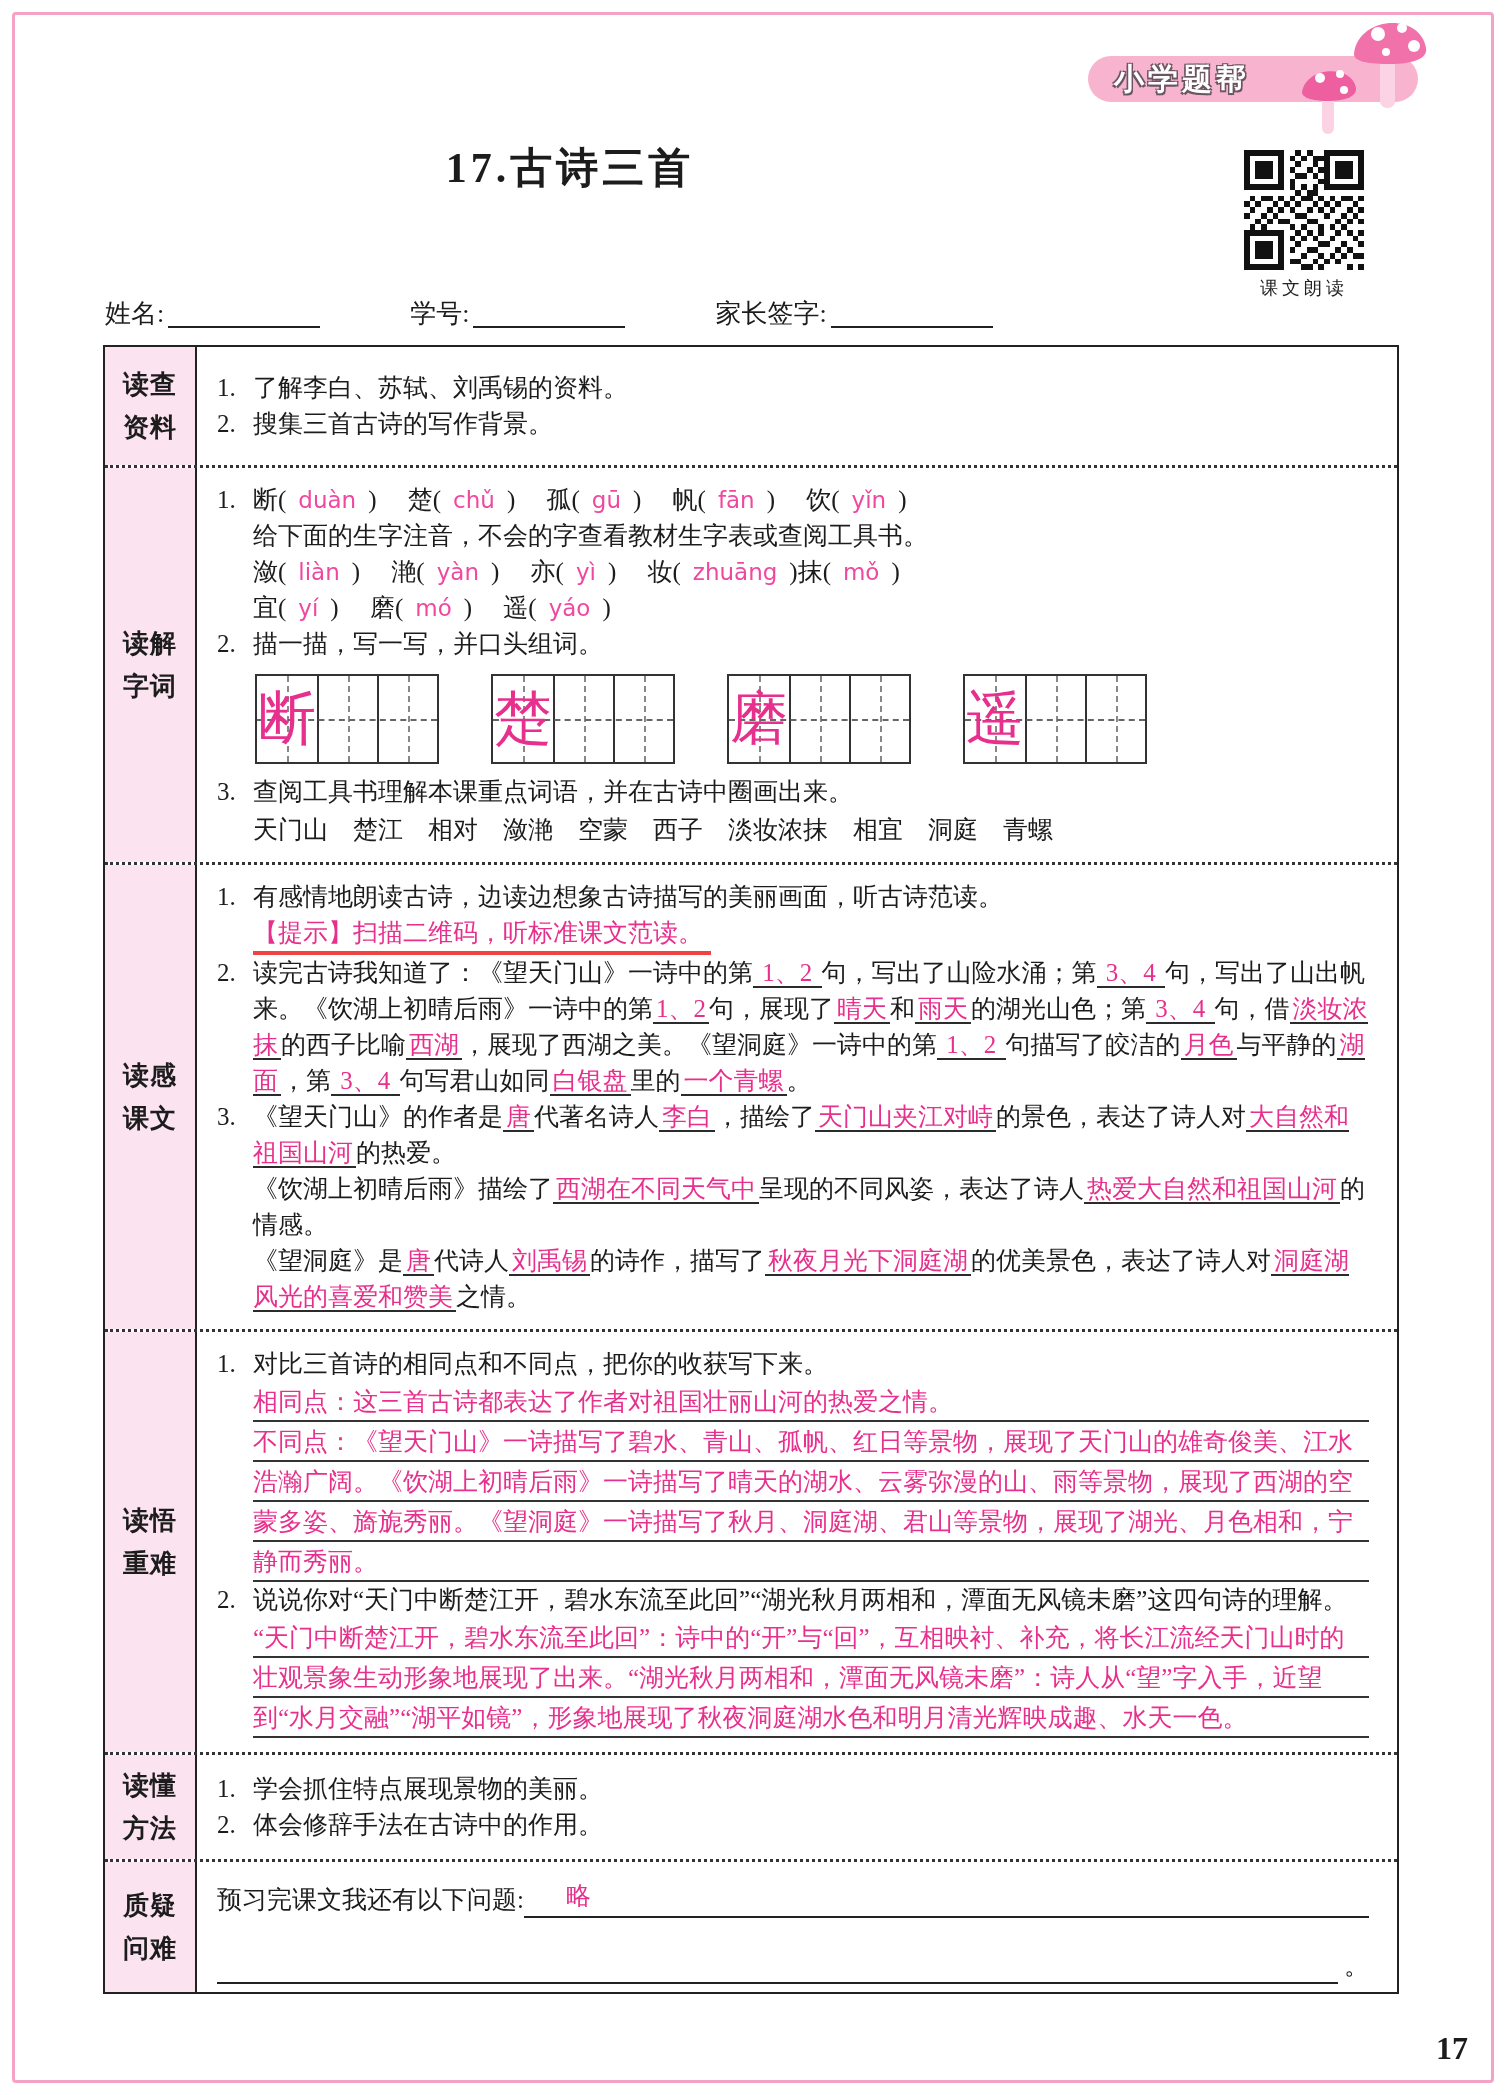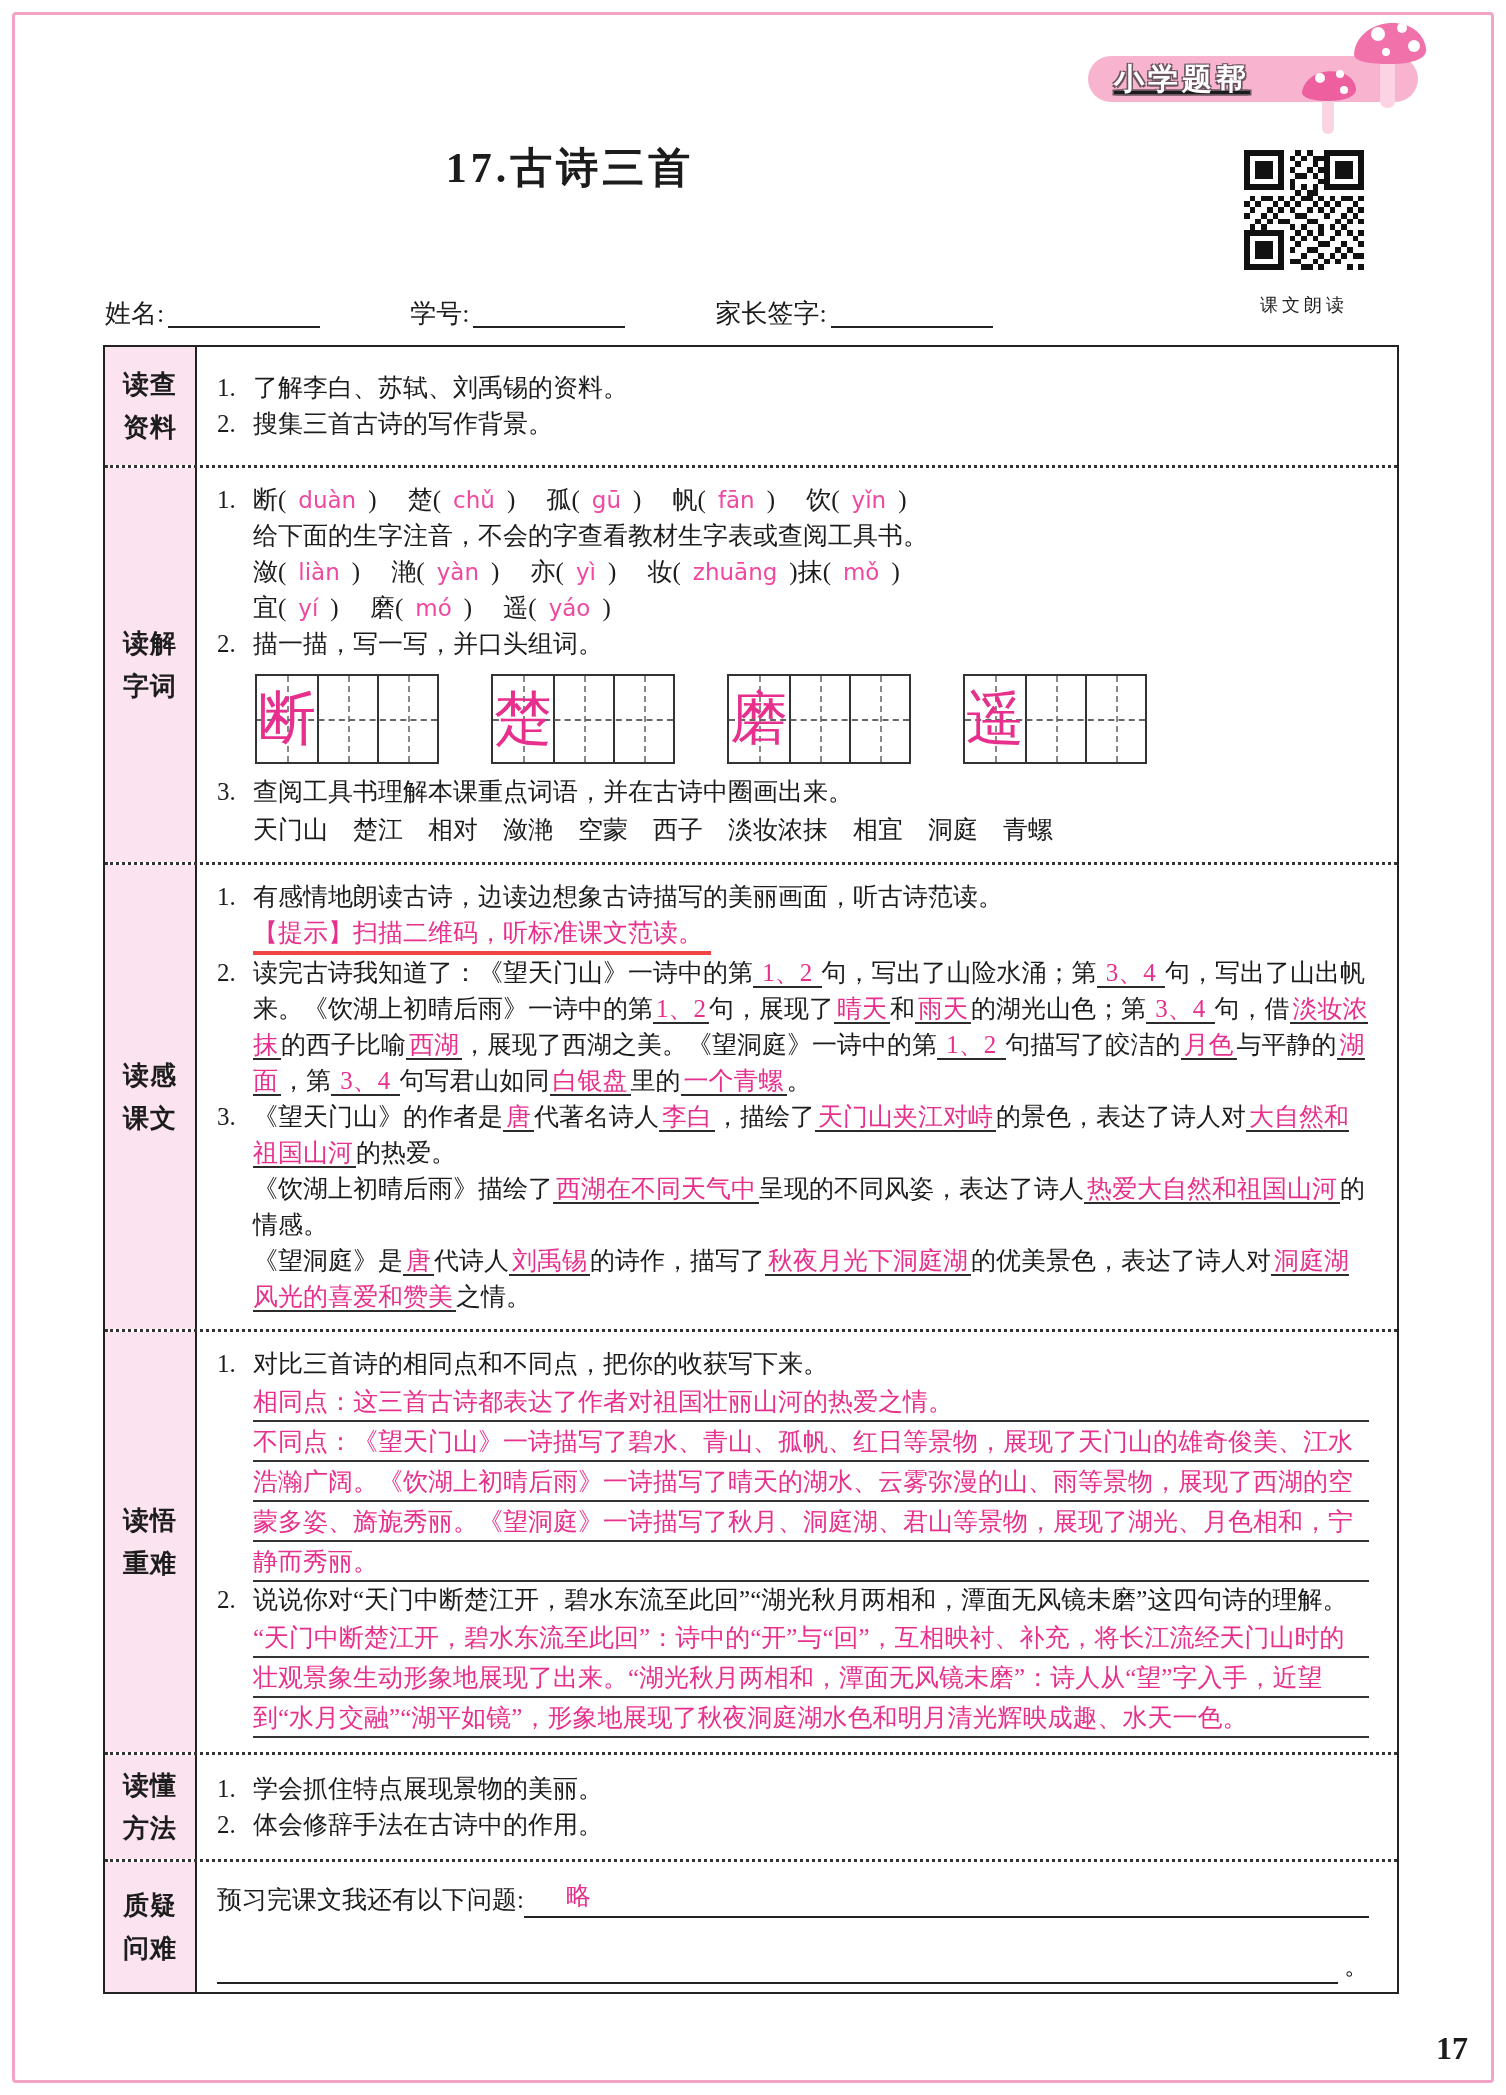--- a/index.html
+++ b/index.html
@@ -14,30 +14,30 @@
   }
   *{margin:0;padding:0;box-sizing:border-box;}
   html,body{background:#fff;}
   .page{position:relative;width:1506px;height:2095px;background:#fff;overflow:hidden;
         font-family:var(--serif);color:var(--ink);}
   .frame{position:absolute;left:12px;top:12px;right:12px;bottom:12px;
          border:3px solid var(--frame);border-radius:4px;z-index:0;}
 
   
   .banner{position:absolute;top:56px;right:88px;width:330px;height:46px;z-index:3;
-          background:var(--banner);border-radius:26px;display:flex;align-items:center;text-decoration:underline;}
+          background:var(--banner);border-radius:26px;display:flex;align-items:center;}
   .banner-text{font-family:var(--sans);font-weight:bold;font-size:30px;color:#fff;
                letter-spacing:4px;padding-left:26px;
                text-shadow:-1.5px -1.5px 0 #6b5560,1.5px -1.5px 0 #6b5560,-1.5px 1.5px 0 #6b5560,1.5px 1.5px 0 #6b5560;}
   .mushrooms{position:absolute;right:-14px;top:-52px;width:150px;height:160px;}
 
   
   .qr-wrap{position:absolute;top:150px;right:142px;width:120px;z-index:3;text-align:center;}
   .qr{width:120px;height:120px;display:block;background:#fff;}
-  .qr-caption{margin-top:23px;font-size:18px;letter-spacing:4px;color:#222;font-family:var(--serif);}
+  .qr-caption{margin-top:6px;font-size:18px;letter-spacing:4px;color:#222;font-family:var(--serif);}
 
   
   .title{position:absolute;top:140px;left:0;width:1140px;text-align:center;z-index:2;
          font-size:42px;font-weight:bold;letter-spacing:4px;}
   .fields{position:absolute;top:296px;left:105px;width:1180px;display:flex;gap:90px;
           font-size:26px;z-index:2;}
   .field{display:flex;align-items:flex-start;}
   .field-line{display:inline-block;width:152px;height:32px;border-bottom:2px solid #222;margin-left:4px;}
   .field-line.wide{width:162px;}
 

